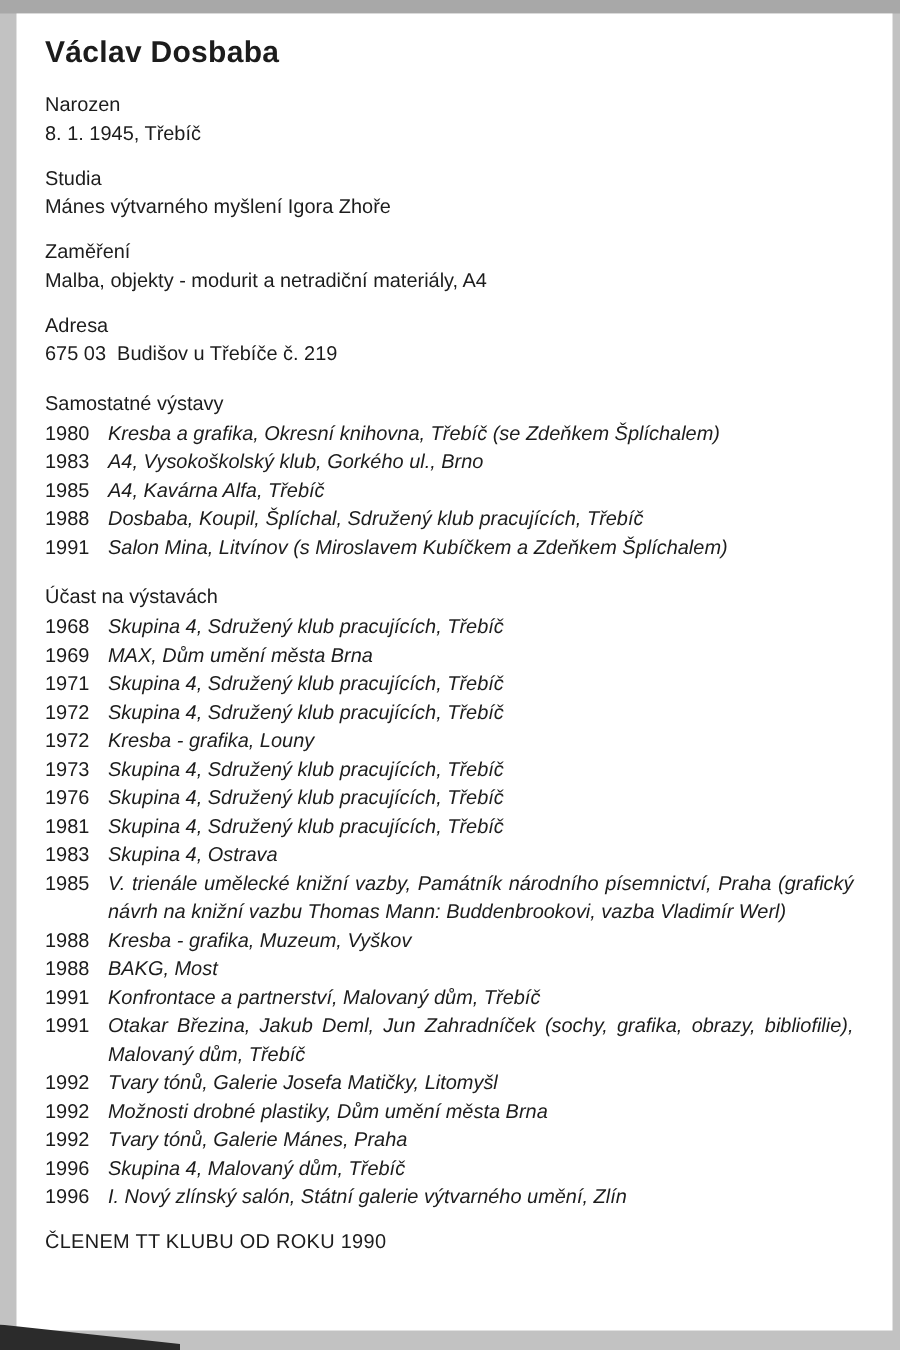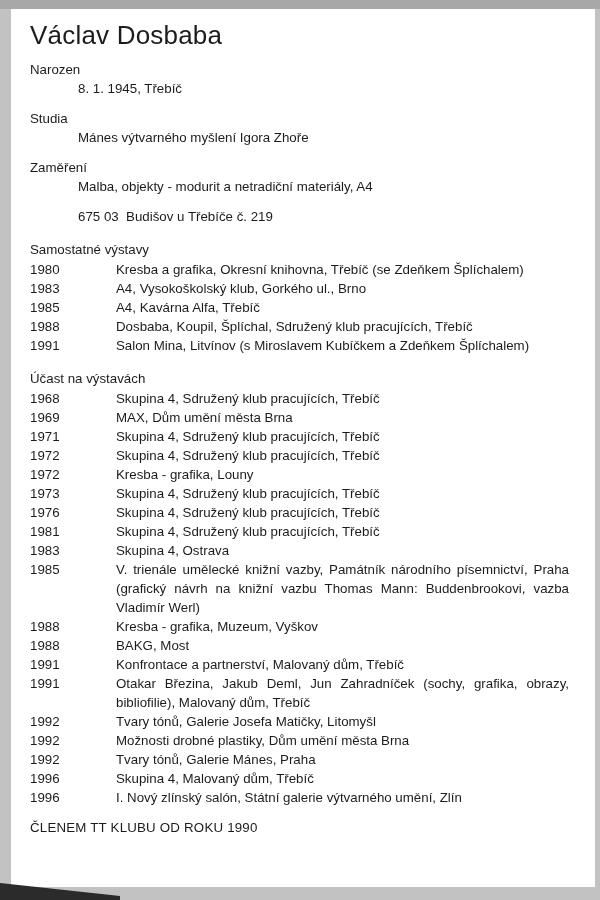--- a/index.html
+++ b/index.html
@@ -32,38 +32,37 @@
     left: 11px; top: 9px; right: 5px; bottom: 13px;
     background: #ffffff;
     z-index: 2;
   }
   .content {
     padding: 17px 26px 0 19px;
     font-size: 13.3px;
     line-height: 19px;
   }
   .doc-title {
-    font-size: 26px;
-    font-weight: normal;
+    font-size: 20px;
+    font-weight: bold;
     letter-spacing: 0.2px;
     margin: 0 0 15px 0;
   }
   .info-section { margin-bottom: 11px; }
   .info-label { display: block; }
-  .info-value { display: block; white-space: pre-wrap; margin-left: 48px; }
+  .info-value { display: block; white-space: pre-wrap; }
   .list-heading { margin-top: 14px; margin-bottom: 1px; }
   .exh-list { margin-bottom: 2px; }
   .exh-row {
     display: grid;
     grid-template-columns: 42px 1fr;
     align-items: start;
-    gap: 44px;
   }
   .exh-year { }
-  .exh-text { text-align: justify; }
+  .exh-text { text-align: justify; font-style: italic; }
   .footer-line {
     margin-top: 11px;
     letter-spacing: 0.2px;
   }
 </style>
 </head>
 <body>
 
 <div class="scan-frame">
   <div class="corner-artifact"></div>
@@ -83,20 +82,21 @@
             <span class="info-label">Studia</span>
             <span class="info-value">Mánes výtvarného myšlení Igora Zhoře</span>
           </div>
 
           <div class="info-section">
             <span class="info-label">Zaměření</span>
             <span class="info-value">Malba, objekty - modurit a netradiční materiály, A4</span>
           </div>
 
           <div class="info-section">
+            <span class="info-label">Adresa</span>
             <span class="info-value">675 03  Budišov u Třebíče č. 219</span>
           </div>
         </div>
 
       <div class="list-heading">Samostatné výstavy</div>
       <div class="exh-list">
 
           <div class="exh-row">
             <span class="exh-year">1980</span>
             <span class="exh-text">Kresba a grafika, Okresní knihovna, Třebíč (se Zdeňkem Šplíchalem)</span>

